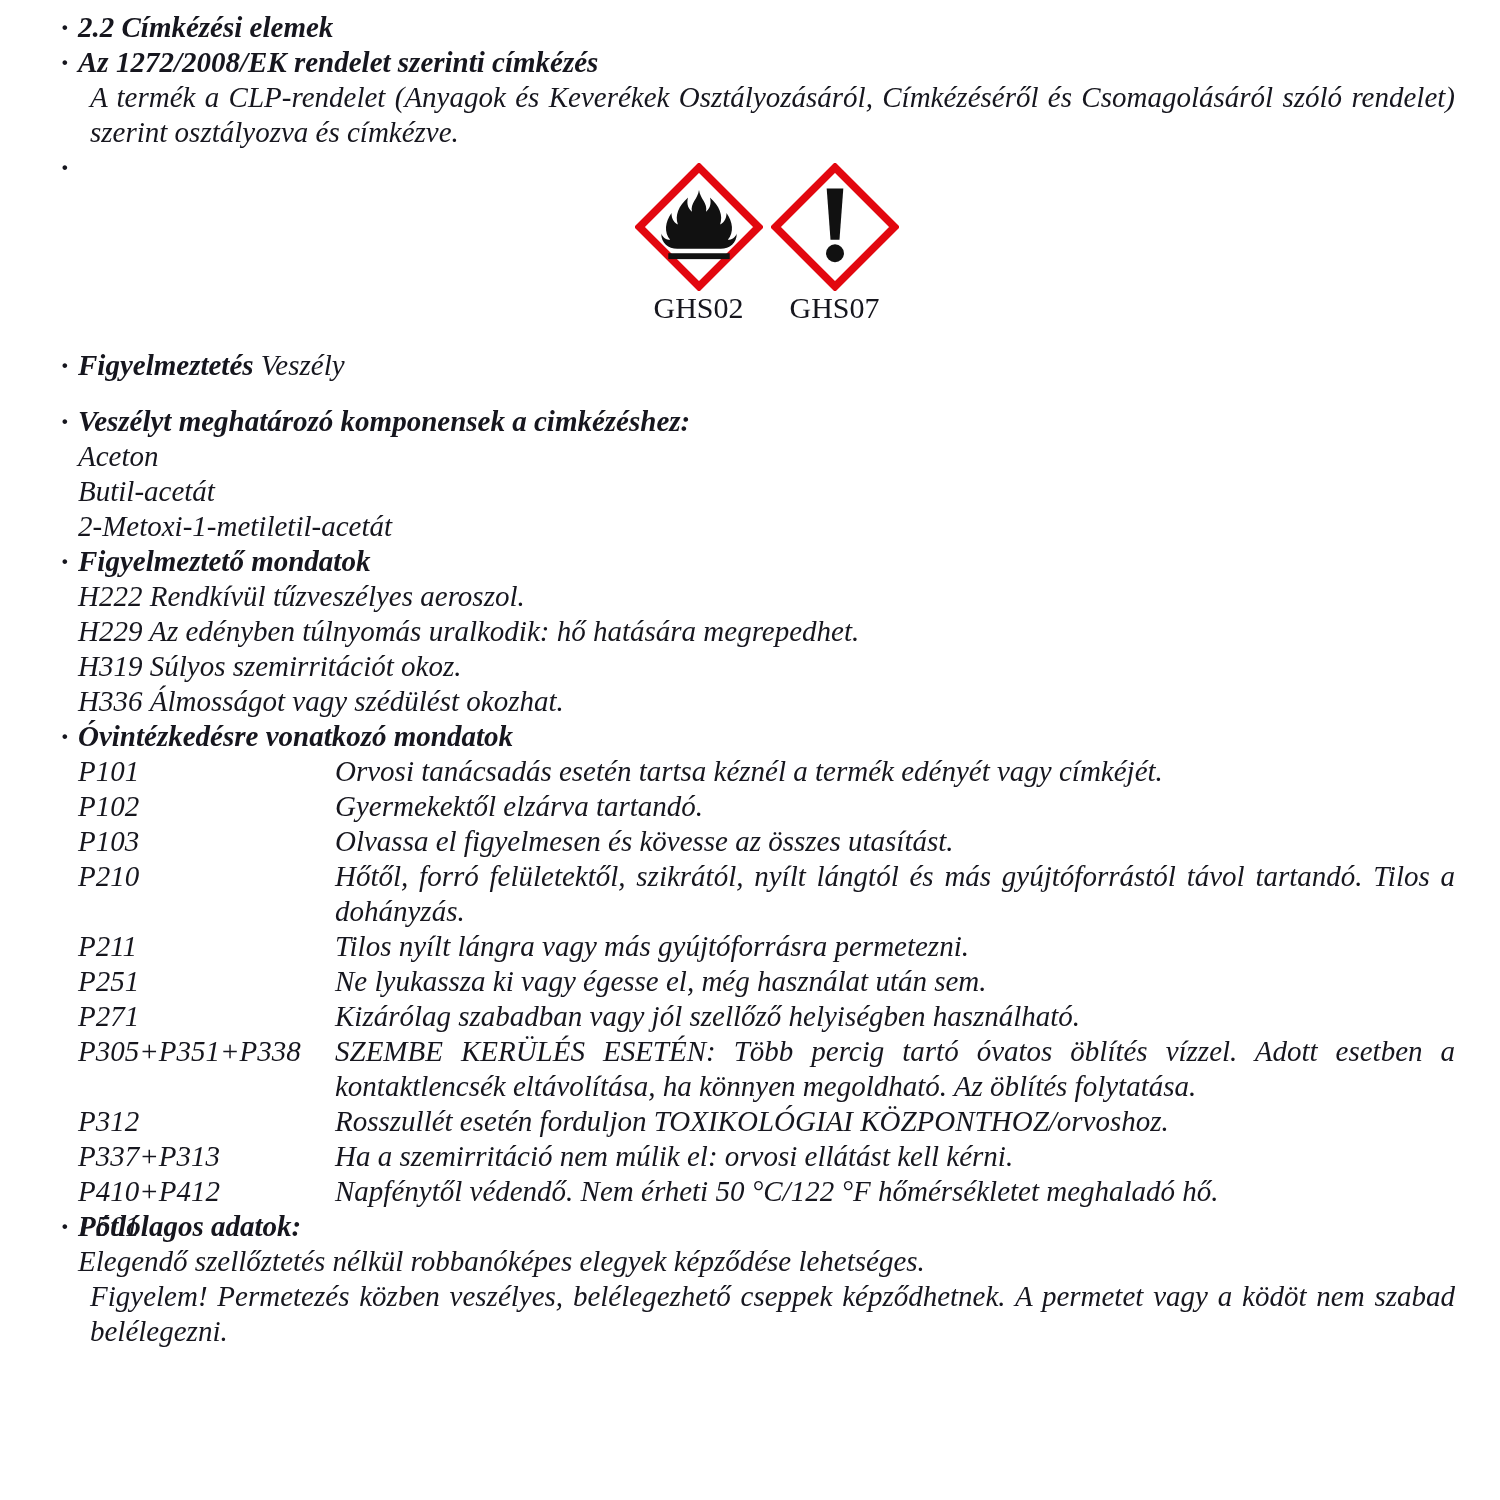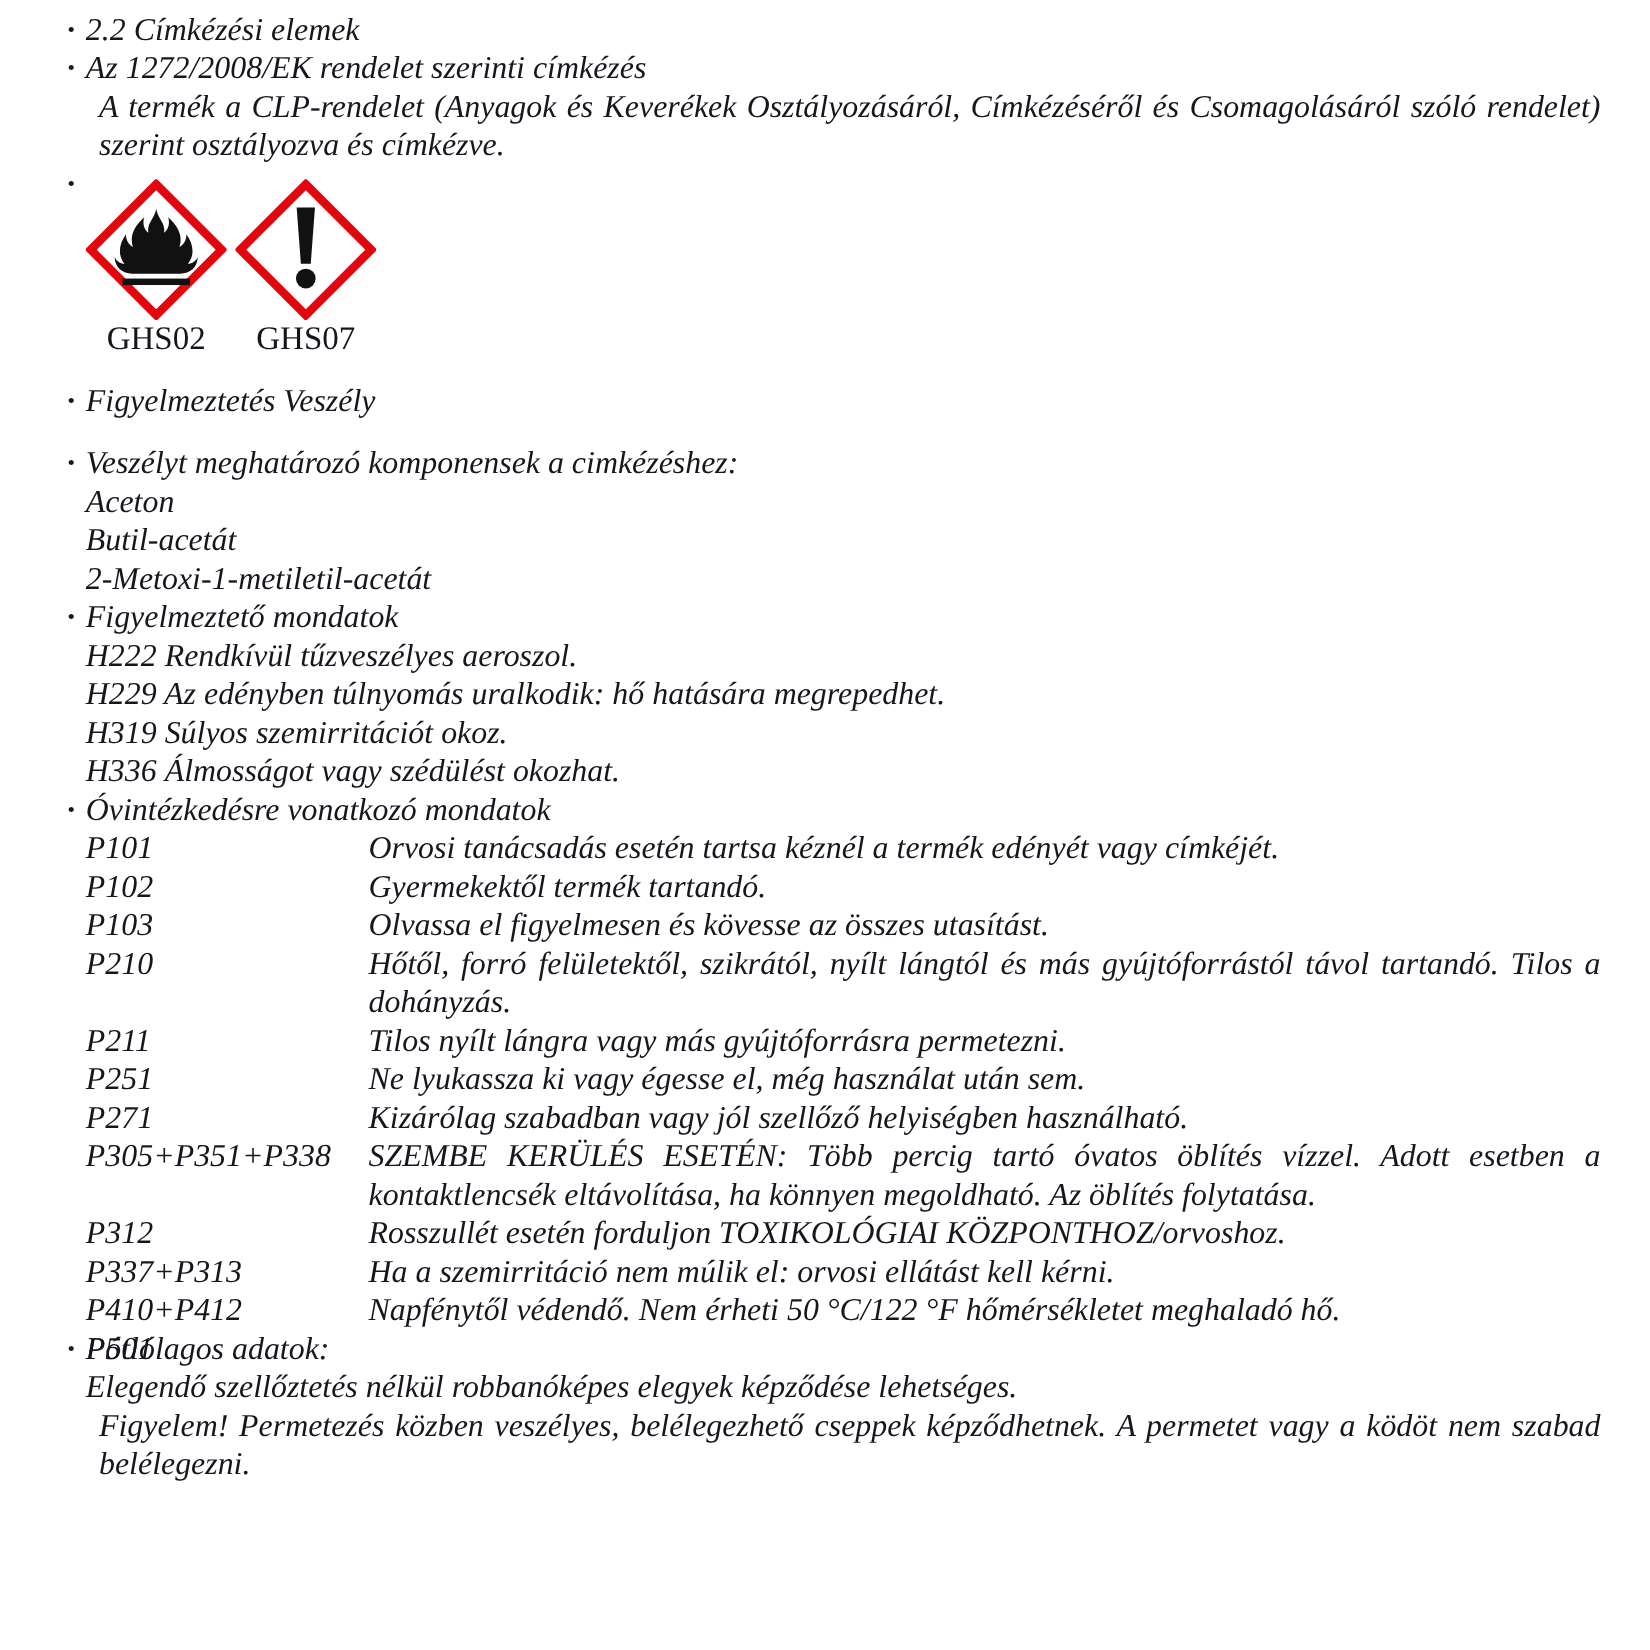--- a/index.html
+++ b/index.html
@@ -8,23 +8,23 @@
     background:#ffffff;
     padding:10px 45px 0 78px;
     font-family:"Liberation Serif","DejaVu Serif",serif;
     font-style:italic;
     font-size:29px;line-height:35px;
     color:#16161e;
     overflow:hidden;
   }
   .line{position:relative;}
   .dot{position:absolute;left:-17px;top:0;font-weight:bold;}
-  .b{font-weight:normal;margin-top:32px;}
+  .b{font-weight:bold;margin-top:32px;}
   .just{text-align:justify;margin-left:12px;}
-  .pictos{display:flex;gap:8px;margin-top:13px;}
+  .pictos{display:flex;gap:8px;margin-top:13px;justify-content:center;}
   .picto{width:128px;}
   .picto svg{display:block;width:128px;height:128px;}
   .picto-label{
     font-style:normal;text-align:center;font-size:30px;line-height:33px;margin-top:0;
   }
   .signal{margin-top:24px;}
   .comp-head{margin-top:21px;}
   .p-row{position:relative;padding-left:257px;text-align:justify;}
   .p-code{position:absolute;left:0;top:0;font-style:italic;}
 </style>
@@ -82,21 +82,21 @@
   </div>
   <div class="line"><span>H222</span> <span>Rendkívül tűzveszélyes aeroszol.</span></div>
   <div class="line"><span>H229</span> <span>Az edényben túlnyomás uralkodik: hő hatására megrepedhet.</span></div>
   <div class="line"><span>H319</span> <span>Súlyos szemirritációt okoz.</span></div>
   <div class="line"><span>H336</span> <span>Álmosságot vagy szédülést okozhat.</span></div>
 
   <div class="line">
     <span class="dot">·</span><span class="b">Óvintézkedésre vonatkozó mondatok</span>
   </div>
   <div class="p-row"><span class="p-code">P101</span><span>Orvosi tanácsadás esetén tartsa kéznél a termék edényét vagy címkéjét.</span></div>
-  <div class="p-row"><span class="p-code">P102</span><span>Gyermekektől termék tartandó.</span></div>
+  <div class="p-row"><span class="p-code">P102</span><span>Gyermekektől elzárva tartandó.</span></div>
   <div class="p-row"><span class="p-code">P103</span><span>Olvassa el figyelmesen és kövesse az összes utasítást.</span></div>
   <div class="p-row"><span class="p-code">P210</span><span>Hőtől, forró felületektől, szikrától, nyílt lángtól és más gyújtóforrástól távol tartandó. Tilos a dohányzás.</span></div>
   <div class="p-row"><span class="p-code">P211</span><span>Tilos nyílt lángra vagy más gyújtóforrásra permetezni.</span></div>
   <div class="p-row"><span class="p-code">P251</span><span>Ne lyukassza ki vagy égesse el, még használat után sem.</span></div>
   <div class="p-row"><span class="p-code">P271</span><span>Kizárólag szabadban vagy jól szellőző helyiségben használható.</span></div>
   <div class="p-row"><span class="p-code">P305+P351+P338</span><span>SZEMBE KERÜLÉS ESETÉN: Több percig tartó óvatos öblítés vízzel. Adott esetben a kontaktlencsék eltávolítása, ha könnyen megoldható. Az öblítés folytatása.</span></div>
   <div class="p-row"><span class="p-code">P312</span><span>Rosszullét esetén forduljon TOXIKOLÓGIAI KÖZPONTHOZ/orvoshoz.</span></div>
   <div class="p-row"><span class="p-code">P337+P313</span><span>Ha a szemirritáció nem múlik el: orvosi ellátást kell kérni.</span></div>
   <div class="p-row"><span class="p-code">P410+P412</span><span>Napfénytől védendő. Nem érheti 50 °C/122 °F hőmérsékletet meghaladó hő.</span></div>
   <div class="p-row"><span class="p-code">P501</span></div>

